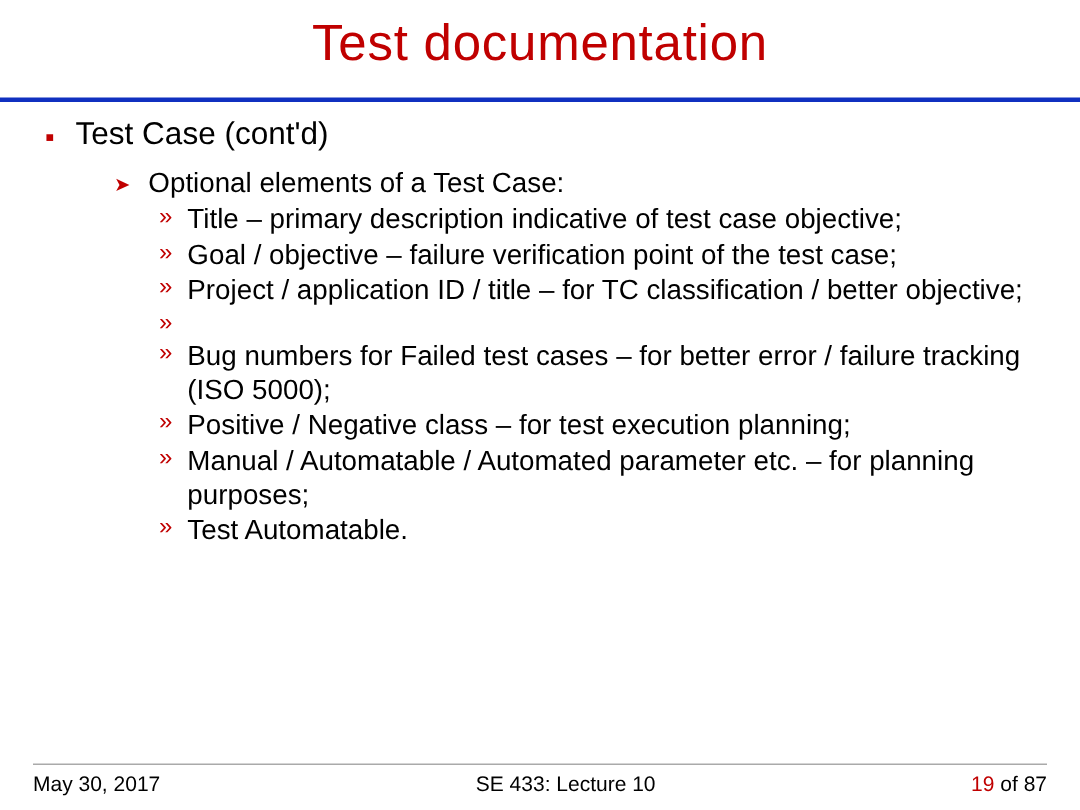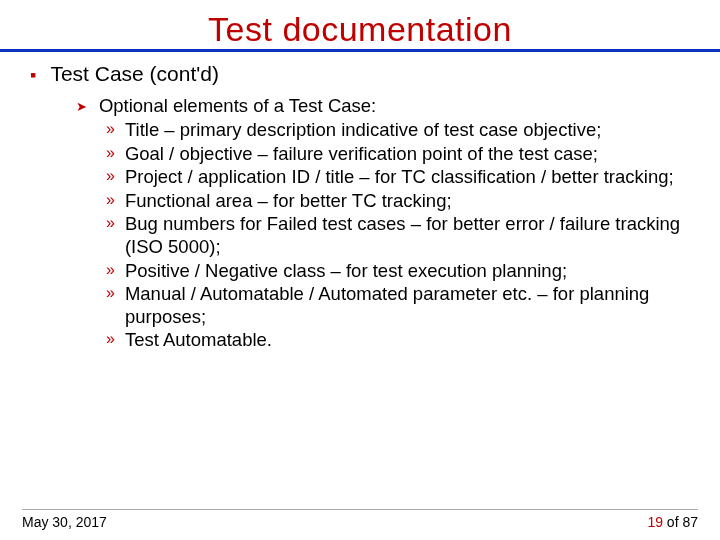--- a/index.html
+++ b/index.html
@@ -16,21 +16,21 @@
     width: 100%;
     height: 100%;
     padding: 10px 28px 0 28px;
     position: relative;
   }
   .title {
     text-align: center;
     font-size: 34px;
     color: #c00000;
     font-weight: normal;
-    margin-bottom: 0;
+    margin-bottom: 16px;
     letter-spacing: 0.5px;
   }
   .rule {
     border: none;
     border-top: 3px solid #1030c0;
     margin: 0 -28px 10px -28px;
   }
   .lvl1 {
     display: flex;
     align-items: flex-start;
@@ -120,25 +120,24 @@
     <div class="lvl3">
       <span class="bullet">»</span>
       <span>Title – primary description indicative of test case objective;</span>
     </div>
     <div class="lvl3">
       <span class="bullet">»</span>
       <span>Goal / objective – failure verification point of the test case;</span>
     </div>
     <div class="lvl3">
       <span class="bullet">»</span>
-      <span>Project / application ID / title – for TC classification / better tracking;</span>
+      <span>Project / application ID / title – for TC classification / better objective;</span>
     </div>
     <div class="lvl3">
       <span class="bullet">»</span>
-      <span>Functional area – for better TC tracking;</span>
     </div>
     <div class="lvl3">
       <span class="bullet">»</span>
       <span>Bug numbers for Failed test cases – for better error / failure tracking (ISO 5000);</span>
     </div>
     <div class="lvl3">
       <span class="bullet">»</span>
       <span>Positive / Negative class – for test execution planning;</span>
     </div>
     <div class="lvl3">
@@ -148,19 +147,20 @@
     <div class="lvl3">
       <span class="bullet">»</span>
       <span>Test Automatable.</span>
     </div>
   </div>
 
   <div class="footer">
     <hr class="footer-rule">
     <div class="footer-row">
       <span>May 30, 2017</span>
+      <span class="footer-center">SE 433: Lecture 10</span>
       <span class="footer-right">
         <span class="pgnum">19</span><span> of 87</span>
       </span>
     </div>
   </div>
 
 </div>
 
 </body></html>

